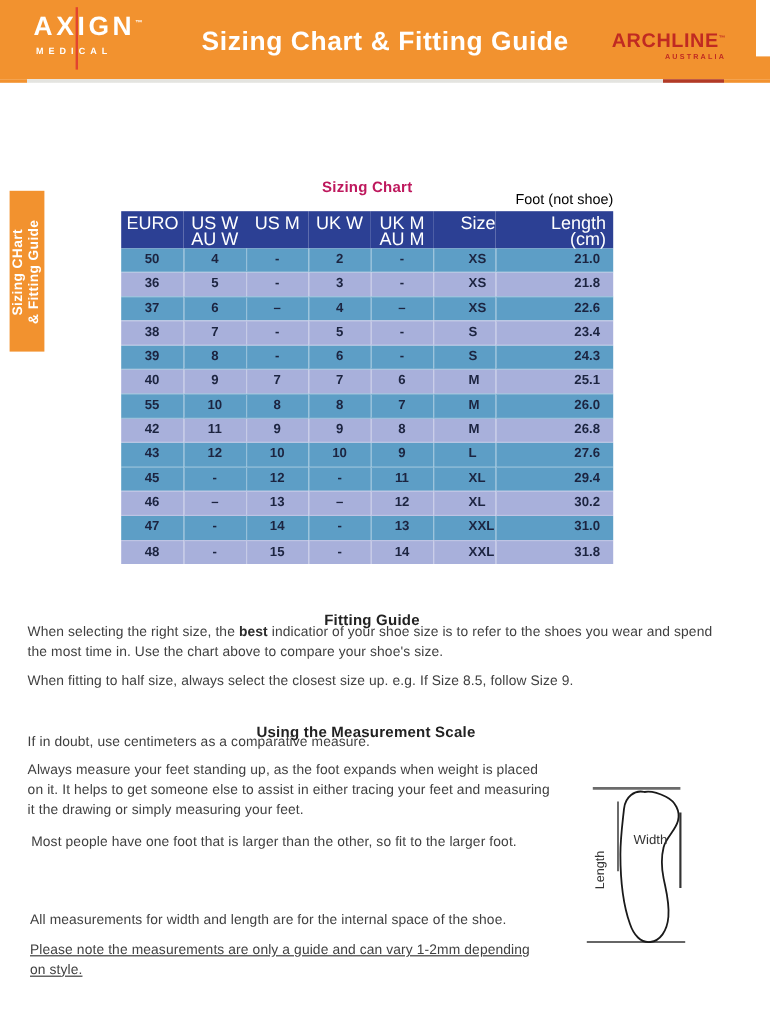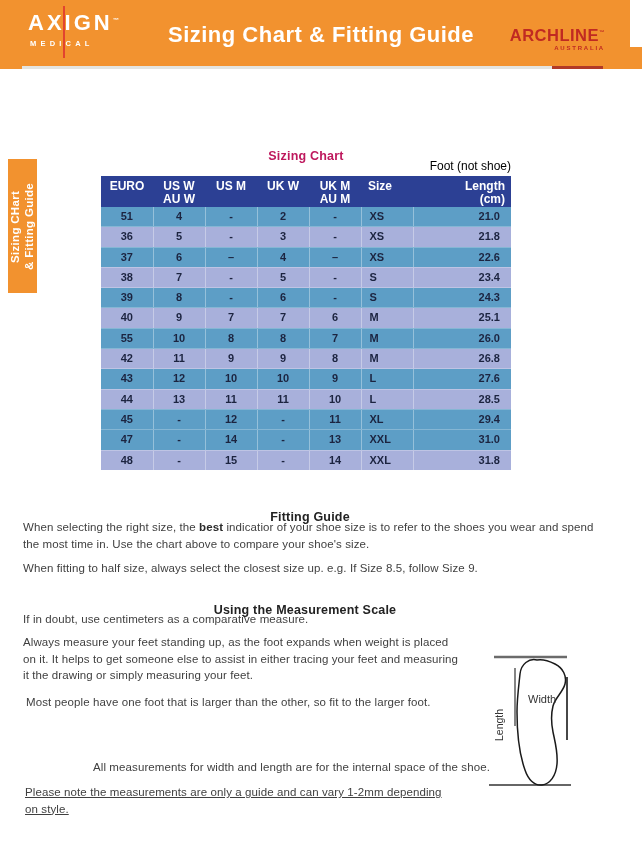--- a/index.html
+++ b/index.html
@@ -73,32 +73,32 @@
     right:131px;top:159px;font-size:12px;font-weight:normal;color:#000;
   }
 
   
   .sizing-table{
     left:101px;top:176px;width:410px;border-collapse:collapse;table-layout:fixed;
   }
   .sizing-table col.w-std{width:52px;}
   .sizing-table col.w-len{width:98px;}
   .sizing-table th{
-    background:var(--header-blue);color:#fff;font-size:12px;font-weight:bold;
+    background:var(--header-blue);color:#fff;font-size:15px;font-weight:normal;
     height:31px;vertical-align:top;padding-top:4px;text-align:center;line-height:13px;
   }
-  .sizing-table th.c5{text-align:left;padding-left:7px;margin-top:12px;}
+  .sizing-table th.c5{text-align:right;padding-left:7px;margin-top:12px;}
   .sizing-table th.c6{text-align:right;padding-right:6px;}
   .sizing-table td{
     height:19.3px;font-size:11px;font-weight:bold;color:var(--table-ink);
     text-align:center;line-height:19.3px;
     border-bottom:1px solid rgba(255,255,255,0.25);
   }
   .sizing-table tbody td + td{border-left:1px solid rgba(255,255,255,0.35);}
-  .sizing-table td.c5{text-align:left;padding-left:8px;}
+  .sizing-table td.c5{text-align:left;padding-left:29px;}
   .sizing-table td.c6{text-align:right;padding-right:11px;padding-left:20px;}
   tr.row-a td{background:var(--row-blue);}
   tr.row-b td{background:var(--row-lav);}
 
   
   .doc-heading{
     left:0;width:620px;text-align:center;
     font-size:12.5px;font-weight:bold;color:#222;letter-spacing:0.2px;margin-top:16px;
   }
   .para{
@@ -179,21 +179,21 @@
           <div></div>
         </th>
       <th class="c6">
           <div>Length</div>
           <div>(cm)</div>
         </th>
     </tr>
   </thead>
   <tbody>
       <tr class="row-a">
-        <td class="c0">51</td>
+        <td class="c0">50</td>
         <td class="c1">4</td>
         <td class="c2">-</td>
         <td class="c3">2</td>
         <td class="c4">-</td>
         <td class="c5">XS</td>
         <td class="c6">21.0</td>
       </tr>
       <tr class="row-b">
         <td class="c0">36</td>
         <td class="c1">5</td>
@@ -259,38 +259,38 @@
       </tr>
       <tr class="row-a">
         <td class="c0">43</td>
         <td class="c1">12</td>
         <td class="c2">10</td>
         <td class="c3">10</td>
         <td class="c4">9</td>
         <td class="c5">L</td>
         <td class="c6">27.6</td>
       </tr>
-      <tr class="row-b">
-        <td class="c0">44</td>
-        <td class="c1">13</td>
-        <td class="c2">11</td>
-        <td class="c3">11</td>
-        <td class="c4">10</td>
-        <td class="c5">L</td>
-        <td class="c6">28.5</td>
-      </tr>
       <tr class="row-a">
         <td class="c0">45</td>
         <td class="c1">-</td>
         <td class="c2">12</td>
         <td class="c3">-</td>
         <td class="c4">11</td>
         <td class="c5">XL</td>
         <td class="c6">29.4</td>
       </tr>
+      <tr class="row-b">
+        <td class="c0">46</td>
+        <td class="c1">–</td>
+        <td class="c2">13</td>
+        <td class="c3">–</td>
+        <td class="c4">12</td>
+        <td class="c5">XL</td>
+        <td class="c6">30.2</td>
+      </tr>
       <tr class="row-a">
         <td class="c0">47</td>
         <td class="c1">-</td>
         <td class="c2">14</td>
         <td class="c3">-</td>
         <td class="c4">13</td>
         <td class="c5">XXL</td>
         <td class="c6">31.0</td>
       </tr>
       <tr class="row-b">
@@ -312,21 +312,21 @@
 
 <p class="abs para w-wide" style="top:560px;">When fitting to half size, always select the closest size up. e.g. If Size 8.5, follow Size 9.</p>
 
 <div class="abs doc-heading" style="top:587px;width:610px;">Using the Measurement Scale</div>
 
 <p class="abs para w-wide" style="top:611px;">If in doubt, use centimeters as a comparative measure.</p>
 <p class="abs para w-narrow" style="top:634px;">Always measure your feet standing up, as the foot expands when weight is placed
 on it. It helps to get someone else to assist in either tracing your feet and measuring
 it the drawing or simply measuring your feet.</p>
 <p class="abs para w-narrow" style="top:694px;left:26px;">Most people have one foot that is larger than the other, so fit to the larger foot.</p>
-<p class="abs para w-narrow" style="top:759px;left:25px;text-align:right;">All measurements for width and length are for the internal space of the shoe.</p>
+<p class="abs para w-narrow" style="top:759px;left:25px;">All measurements for width and length are for the internal space of the shoe.</p>
 <p class="abs para w-narrow" style="top:784px;left:25px;text-decoration:underline;">Please note the measurements are only a guide and can vary 1-2mm depending
 on style.</p>
 
 <svg class="abs foot-diagram" viewBox="0 0 155 155">
   <line x1="7" y1="11" x2="80" y2="11" stroke="#6b6b6b" stroke-width="2.4"></line>
   <line x1="2" y1="139" x2="84" y2="139" stroke="#333" stroke-width="1.4"></line>
   <line x1="28" y1="22" x2="28" y2="80" stroke="#333" stroke-width="1.2"></line>
   <line x1="80" y1="31" x2="80" y2="94" stroke="#333" stroke-width="1.8"></line>
   <path d="M 50 14 C 42 12, 34 18, 33 28 C 32 38, 30 52, 30 66 C 30 88, 33 110, 38 124
            C 41 133, 47 140, 55 139 C 63 138, 69 130, 70 118 C 71 106, 68 96, 66 86

